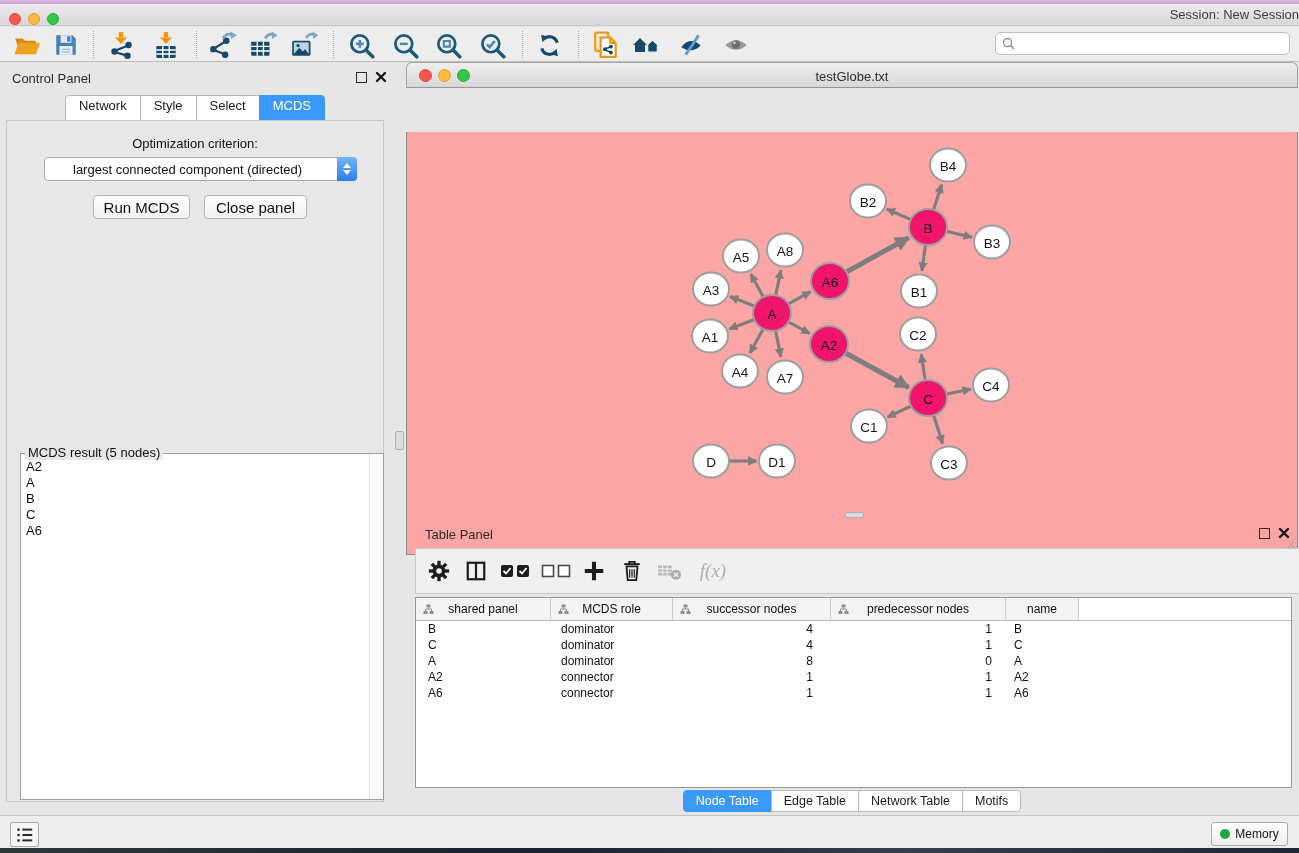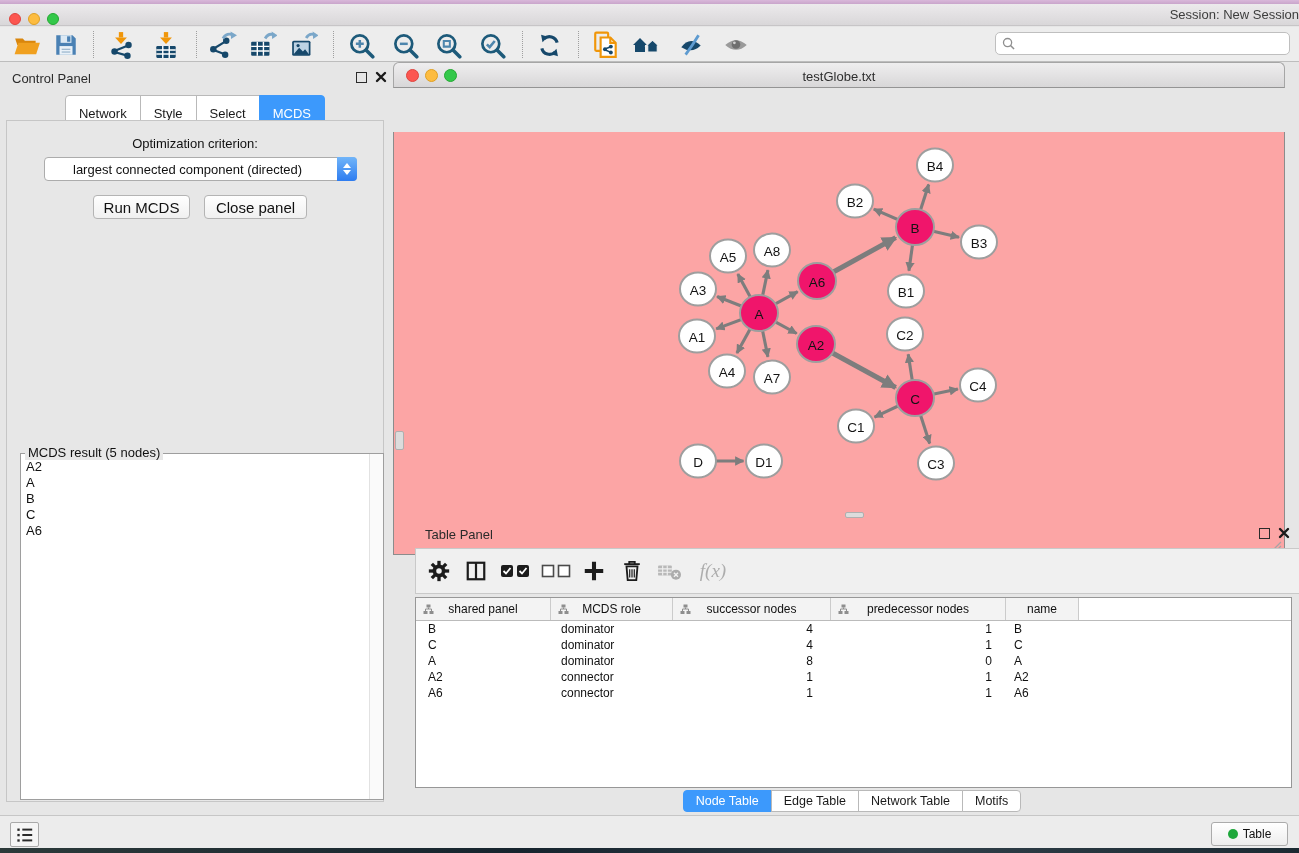--- a/index.html
+++ b/index.html
@@ -32,21 +32,21 @@
 
   
   #control-panel { left:0; top:62px; width:390px; height:753px; }
   .panel-head { position:absolute; left:0; top:0; width:100%; height:30px; }
   .panel-title { position:absolute; left:12px; top:9px; font-size:13px; color:#2B2B2B; }
   .ph-float { position:absolute; top:10px; width:11px; height:11px; border:1.5px solid #2B2B2B; background:transparent; }
   .ph-close { position:absolute; top:9px; width:12px; height:12px; }
   #cp-float { left:356px; }  #cp-close { left:375px; }
 
   #control-panel-tabs { position:absolute; left:0; top:33px; width:390px; display:flex; justify-content:center; }
-  .cp-tab { height:32px; line-height:20px; padding:8px 13px; font-size:13px; color:#1A1A1A;
+  .cp-tab { height:32px; line-height:20px; padding:0 13px; font-size:13px; color:#1A1A1A;
     background:#FFF; border:1px solid #B9B9B9; margin-left:-1px; }
   .cp-tab:first-child { border-radius:4px 0 0 4px; margin-left:0; }
   .cp-tab:last-child { border-radius:0 4px 4px 0; }
   .cp-tab.sel { background:#3C99FC; border-color:#3C99FC; color:#FFF; }
 
   #cp-content { position:absolute; left:6px; top:58px; width:378px; height:682px;
     background:#E7E7E7; border:1px solid #C6C6C6; }
   #opt-label { position:absolute; left:0; top:15px; width:100%; text-align:center;
     font-size:13px; color:#111; }
   #opt-dropdown { position:absolute; left:37px; top:36px; width:313px; height:24px;
@@ -67,21 +67,21 @@
   #mcds-fieldset { position:absolute; left:13px; top:332px; width:364px; height:347px;
     border:1px solid #9E9E9E; background:#FFF; }
   #mcds-legend { position:absolute; left:4px; top:-9px; background:#E7E7E7;
     padding:0 3px; font-size:13px; color:#111; }
   #mcds-list { position:absolute; left:1px; top:5px; bottom:1px; right:15px; overflow:hidden; }
   .mcds-item { font-size:13px; color:#111; line-height:16px; padding-left:4px; }
   #mcds-scroll { position:absolute; right:0; top:0; bottom:0; width:14px;
     background:#FAFAFA; border-left:1px solid #E2E2E2; }
 
   
-  #network-window { left:393px; top:62px; width:892px; height:402px; }
+  #network-window { left:406px; top:62px; width:892px; height:402px; }
   #nw-titlebar { position:absolute; left:0; top:0; width:892px; height:26px;
     background:linear-gradient(#EFEEEF,#D8D7D8); border:1px solid #A6A6A6;
     border-bottom:1px solid #949494; border-radius:6px 6px 0 0; }
   .nwl { width:13px; height:13px; border-radius:50%; position:absolute; top:6px; }
   .nwl.red { left:12px; background:#FC5650; border:1px solid #DF443E; }
   .nwl.yel { left:31px; background:#FDBC40; border:1px solid #DFA023; }
   .nwl.grn { left:50px; background:#34C84A; border:1px solid #24A933; }
   #nw-title { position:absolute; width:100%; top:6px; text-align:center; font-size:13px; color:#2E2E2E; }
   #nw-canvas { position:absolute; left:0; top:26px; width:892px; height:423px;
     background:#fca5a5; border:1px solid #8C8C8C; border-top:none;margin-top:44px; }
@@ -646,16 +646,16 @@
       </g>
       <g fill="#2A2A2A">
         <rect x="2.5" y="2.8" width="2.6" height="2.6"></rect>
           <rect x="2.5" y="8.8" width="2.6" height="2.6"></rect>
           <rect x="2.5" y="14.8" width="2.6" height="2.6"></rect>
       </g>
     </svg>
   </div>
   <div id="memory-btn">
     <span id="memory-dot"></span>
-    <span>Table</span>
+    <span>Memory</span>
   </div>
 </div>
 <div id="desktop-strip" class="abs"></div>
 
 </body></html>

